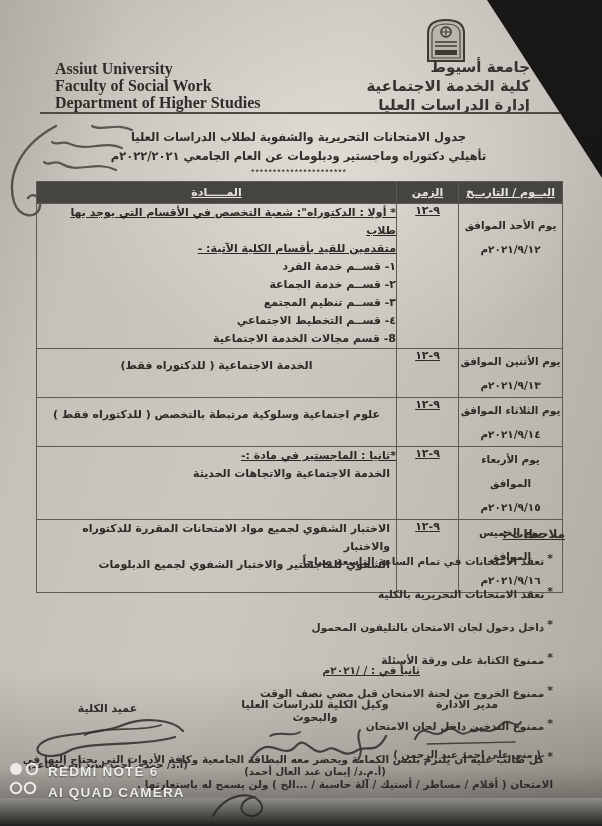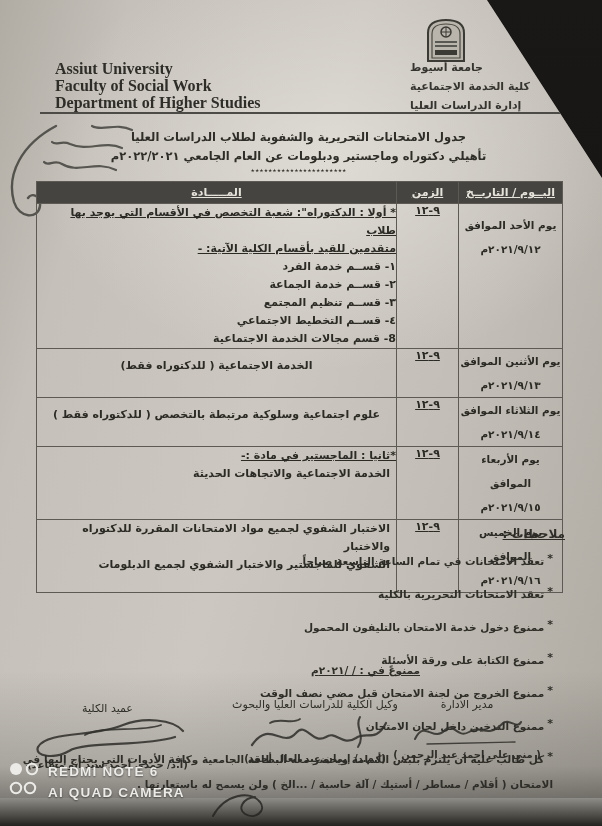--- a/index.html
+++ b/index.html
@@ -14,22 +14,22 @@
     background:
       radial-gradient(ellipse 420px 300px at 55% 20%, rgba(238,235,229,.55), rgba(238,235,229,0) 70%),
       linear-gradient(to bottom, rgba(0,0,0,0) 84%, rgba(60,58,54,.22) 96%, rgba(38,37,34,.45) 100%),
       linear-gradient(105deg,#b0aca4 0%,#c5c1ba 16%,#ccc8c1 45%,#c2beb7 70%,#afaba3 100%);
     clip-path:polygon(0 0,487px 0,602px 178px,602px 798px,0 798px);
     color:#2b2a25;
   }
   
   .hdr-en{position:absolute;left:55px;top:60px;font-family:"Liberation Serif",serif;
     font-weight:bold;font-size:16px;line-height:17px;color:#2e2d28;}
-  .hdr-ar{position:absolute;right:72px;top:58px;direction:rtl;text-align:left;
-    font-size:11px;font-weight:bold;line-height:19px;color:#35342f;}
+  .hdr-ar{position:absolute;right:72px;top:58px;direction:rtl;text-align:right;
+    font-size:15px;font-weight:bold;line-height:19px;color:#35342f;}
   .hdr-rule{position:absolute;left:40px;right:40px;top:112px;height:2px;background:#4c4b45;}
   .logo{position:absolute;left:424px;top:16px;}
   
   .scribble-tl{position:absolute;left:4px;top:116px;opacity:.85;}
   
   .title{position:absolute;left:90px;right:95px;top:128px;direction:rtl;text-align:center;
     font-weight:bold;font-size:11.5px;line-height:19px;color:#2e2d27;}
   .title .sep{font-size:8px;letter-spacing:1px;line-height:10px;color:#3a3933;}
   
   table.sched{position:absolute;left:36px;top:181px;width:527px;border-collapse:collapse;
@@ -55,21 +55,21 @@
   
   .notes{position:absolute;right:37px;left:18px;top:527px;direction:rtl;color:#2e2d27;}
   .notes-h{font-weight:bold;font-size:12px;text-decoration:underline;}
   .notes ul{list-style:none;margin:3px 12px 0 0;padding:0;font-size:10.5px;font-weight:bold;}
   .notes li{line-height:24px;margin-top:8px;}
   .notes .star{position:relative;top:-3px;margin-left:3px;font-size:11px;}
   .issued{position:absolute;right:182px;top:664px;direction:rtl;font-size:10.5px;
     font-weight:bold;text-decoration:underline;color:#2e2d27;}
   
   .sig{position:absolute;text-align:center;direction:rtl;color:#2e2d27;}
-  .sig .t{font-size:11px;font-weight:normal;}
+  .sig .t{font-size:11px;font-weight:bold;}
   .sig .n{font-size:10px;font-weight:bold;margin-top:2px;}
   .sig svg{display:block;margin:0 auto;}
   .sig-right{right:55px;top:698px;width:160px;}
   .sig-mid{left:225px;top:698px;width:180px;}
   .sig-left{left:20px;top:702px;width:175px;}
   .ink{stroke:#32312c;fill:none;stroke-linecap:round;opacity:.88;}
   
   .corner{position:absolute;left:0;top:0;width:602px;height:826px;pointer-events:none;
     background:linear-gradient(180deg,#191816,#100f0e);
     clip-path:polygon(488px 0,602px 0,602px 177px);}
@@ -195,29 +195,29 @@
             </td>
           </tr>
         </tbody>
     </table>
 
     <div class="notes">
       <div class="notes-h">ملاحظات :</div>
       <ul id="notes-list">
           <li><span class="star">*</span><span>تعقد الامتحانات في تمام الساعة التاسعة صباحاً</span></li>
           <li><span class="star">*</span><span>تعقد الامتحانات التحريرية بالكلية</span></li>
-          <li><span class="star">*</span><span>ممنوع دخول خدمة الامتحان بالتليفون المحمول</span></li>
+          <li><span class="star">*</span><span>داخل دخول لجان الامتحان بالتليفون المحمول</span></li>
           <li><span class="star">*</span><span>ممنوع الكتابة على ورقة الأسئلة</span></li>
           <li><span class="star">*</span><span>ممنوع الخروج من لجنة الامتحان قبل مضي نصف الوقت</span></li>
           <li><span class="star">*</span><span>ممنوع التدخين داخل لجان الامتحان</span></li>
           <li><span class="star">*</span><span>كل طالب عليه أن يلتزم بلبس الكمامة ويحضر معه البطاقة الجامعية وكافة الأدوات التي يحتاج إليها في الامتحان ( أقلام / مساطر / أستيك / آلة حاسبة / ...الخ ) ولن يسمح له باستعارتها .</span></li>
         </ul>
     </div>
 
-    <div class="issued">ممنوعً في :      /     /٢٠٢١م</div>
+    <div class="issued">ثانياً في :      /     /٢٠٢١م</div>
 
     <div class="sig sig-right">
       <div class="t">مدير الادارة</div>
       <svg width="120" height="36" viewBox="0 0 120 36">
         <path class="ink" stroke-width="2" d="M8,28 C18,8 26,32 38,19 C46,10 50,28 62,21 C74,13 80,28 95,13 C102,6 110,19 114,11"></path>
         <path class="ink" stroke-width="1.4" d="M20,33 L108,31"></path>
       </svg>
       <div class="n">( مني علي احمد عبد الرحمن )</div>
     </div>
 

